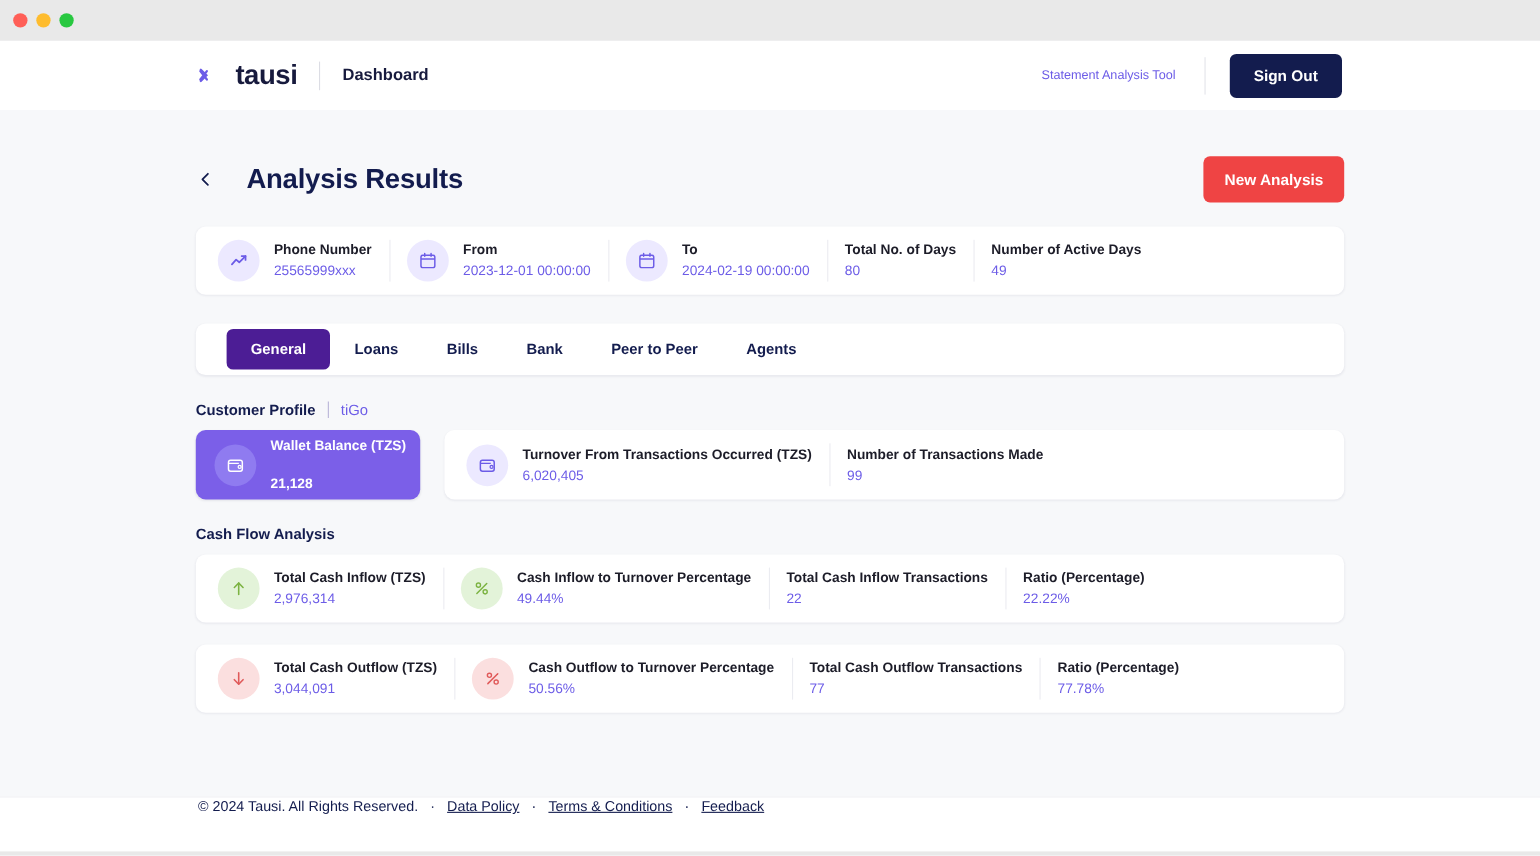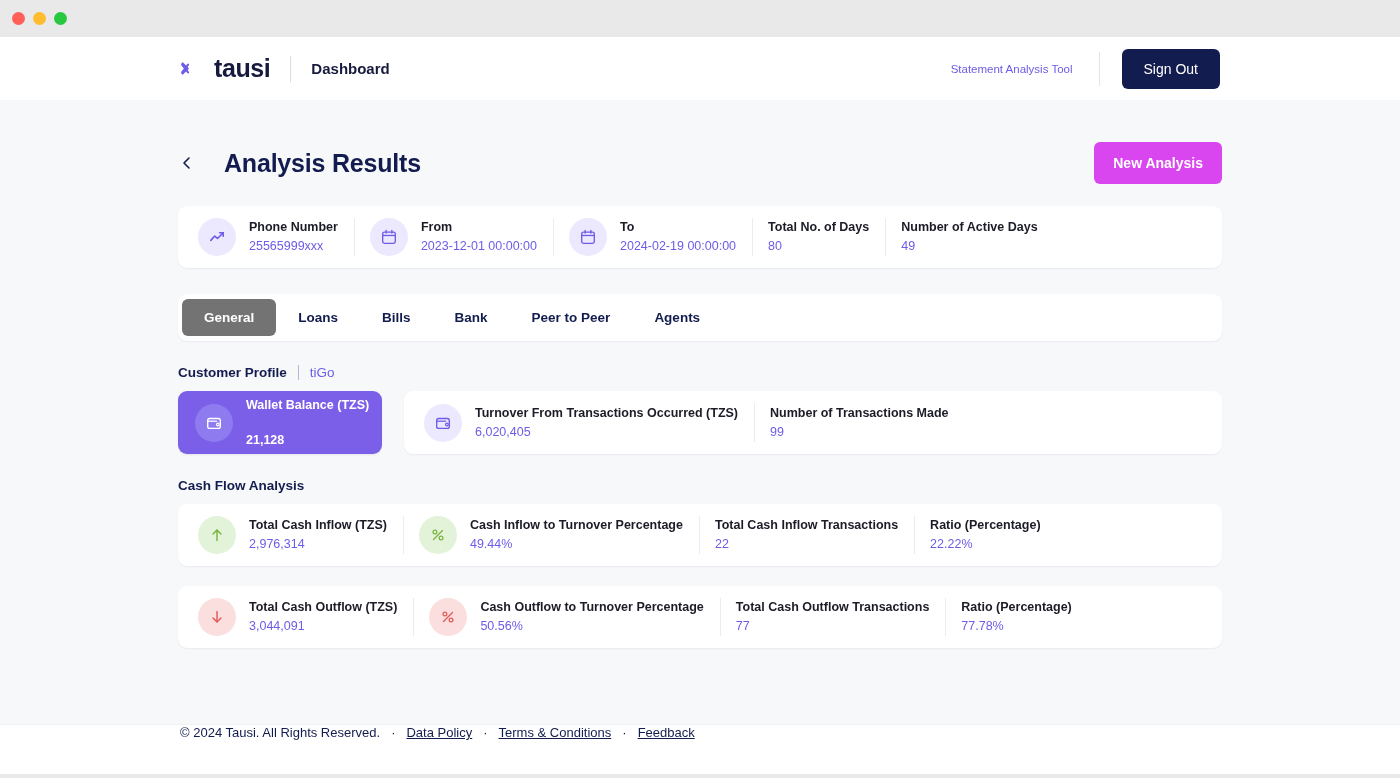--- a/index.html
+++ b/index.html
@@ -55,21 +55,21 @@
   .nav-page-title { font-size: 15px; font-weight: 600; color: #171a3d; }
 
   .nav-right { display: flex; align-items: center; }
   .nav-link {
     font-size: 11.5px; color: #6c5ce7; text-decoration: none;
     white-space: nowrap;
   }
   .nav-sep2 { width: 1px; height: 34px; background: #e3e4ea; margin: 0 22px 0 26px; }
   .signout-btn {
     background: #131c4e; color: #fff;
-    font-size: 14px; font-weight: 400;
+    font-size: 14px; font-weight: 700;
     border: none; border-radius: 6px;
     padding: 12px 22px; cursor: pointer;
     font-family: inherit;
   }
 
   
   .page {
     padding: 0 178px;
   }
 
@@ -77,21 +77,21 @@
     display: flex; align-items: center; justify-content: space-between;
     margin-top: 42px;
   }
   .page-head-left { display: flex; align-items: center; gap: 28px; }
   .back-chevron {
     width: 18px; height: 18px; cursor: pointer;
     display: flex; align-items: center; justify-content: center;
   }
   .page-title { font-size: 25px; font-weight: 700; color: #131c4e; letter-spacing: -0.2px; }
   .new-analysis-btn {
-    background: #d946ef; color: #fff;
+    background: #ef4444; color: #fff;
     font-size: 14px; font-weight: 600;
     border: none; border-radius: 6px;
     padding: 13px 19px; cursor: pointer;
     font-family: inherit;
   }
 
   
   .card {
     background: #ffffff;
     border-radius: 9px;
@@ -143,21 +143,21 @@
     align-items: center;
     padding: 0 4px;
   }
   .tab {
     font-size: 13.5px; font-weight: 600; color: #131c4e;
     padding: 11px 22px; border-radius: 6px;
     cursor: pointer; white-space: nowrap;
     background: transparent;
     border: none; font-family: inherit;
   }
-  .tab.active { background: #737373; color: #ffffff; }
+  .tab.active { background: #4c1d95; color: #ffffff; margin-left: 24px; }
 
   
   .section-head {
     display: flex; align-items: center; gap: 11px;
     margin-top: 24px; margin-bottom: 11px;
   }
   .section-title { font-size: 13.5px; font-weight: 700; color: #131c4e; }
   .section-divider { width: 1px; height: 15px; background: #b9b4d8; }
   .section-tag { font-size: 13.5px; color: #6c5ce7; font-weight: 500; }
 

